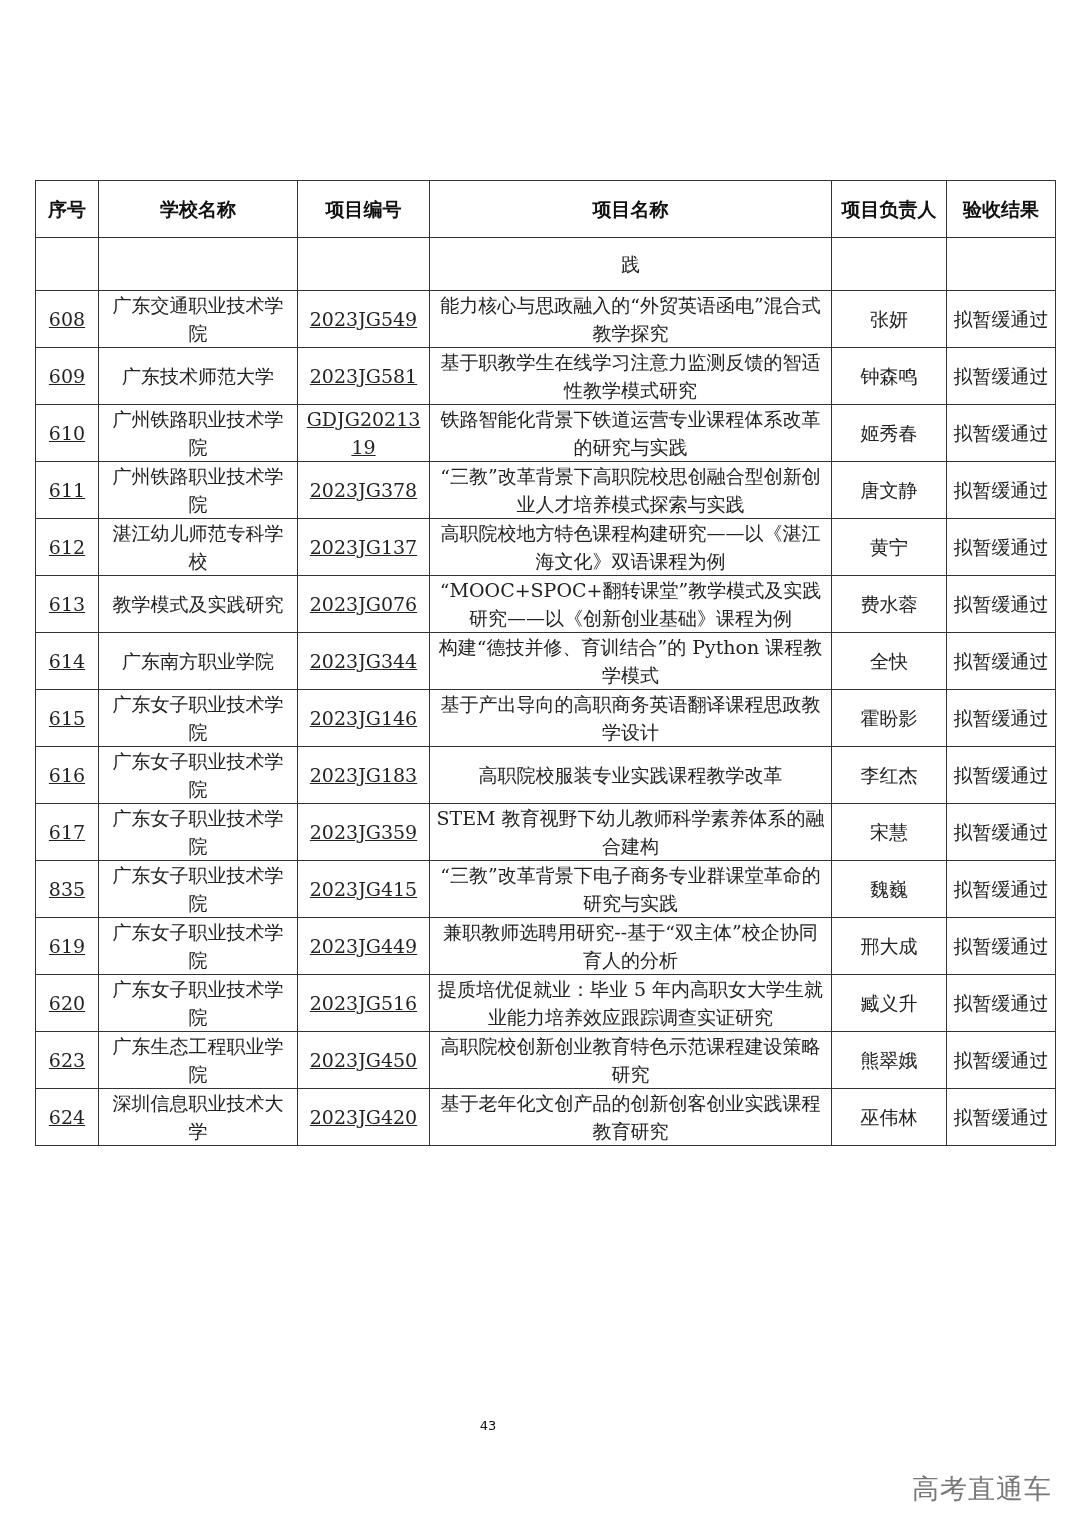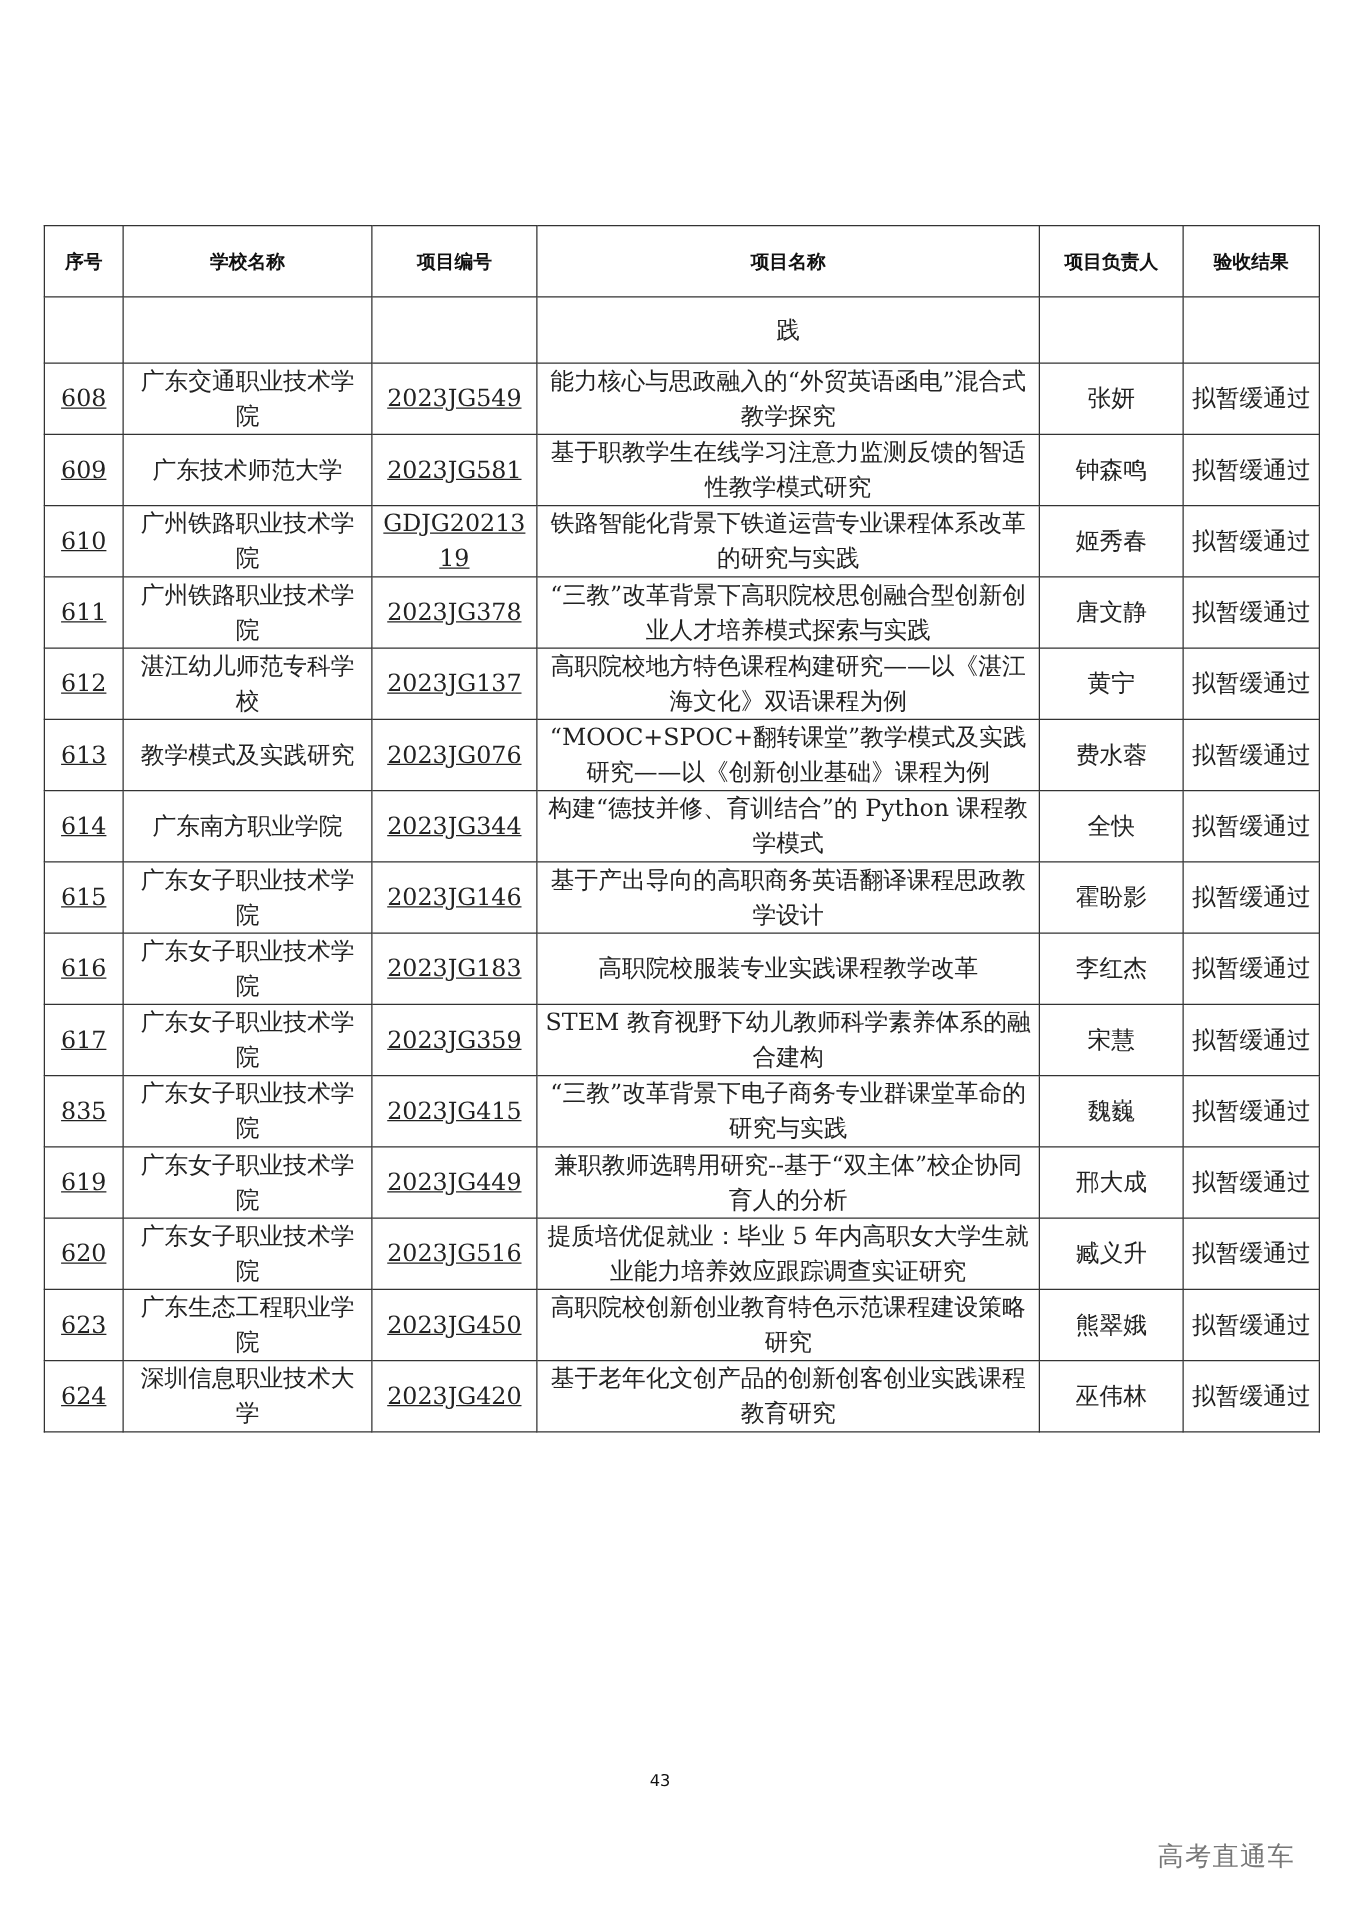--- a/index.html
+++ b/index.html
@@ -38,21 +38,21 @@
       padding: 0 6px;
       font-size: 19px;
       line-height: 28px;
       font-weight: normal;
       word-break: break-all;
       overflow: hidden;
     }
     table.result-table th {
       font-family: "DejaVu Sans", "Liberation Sans", sans-serif;
       font-weight: bold;
-      font-size: 15px;
+      font-size: 19px;
       height: 56px;
       color: #111111;
     }
     col.c-seq { width: 63px; }
     col.c-school { width: 199px; }
     col.c-code { width: 132px; }
     col.c-name { width: 402px; }
     col.c-lead { width: 115px; }
     col.c-result { width: 109px; }
     td.cont-row { height: 52px; vertical-align: top; padding-top: 0; }
@@ -63,28 +63,27 @@
     td.result { padding: 0 8px; }
     .page-number {
       position: absolute;
       left: 0;
       width: 976px;
       top: 1418px;
       text-align: center;
       font-family: "DejaVu Sans", "Liberation Sans", sans-serif;
       font-size: 13px;
       color: #111111;
-      margin-left: 40px;
     }
     .watermark {
       position: absolute;
-      right: 44px;
+      right: 28px;
       top: 1471px;
       font-family: Liberation Mono, monospace;
-      font-size: 21px;
+      font-size: 27px;
       color: #777777;
       letter-spacing: 1px;
     }
   </style>
 </head>
 <body>
 
 <div class="page">
   <table class="result-table">
     <colgroup>

